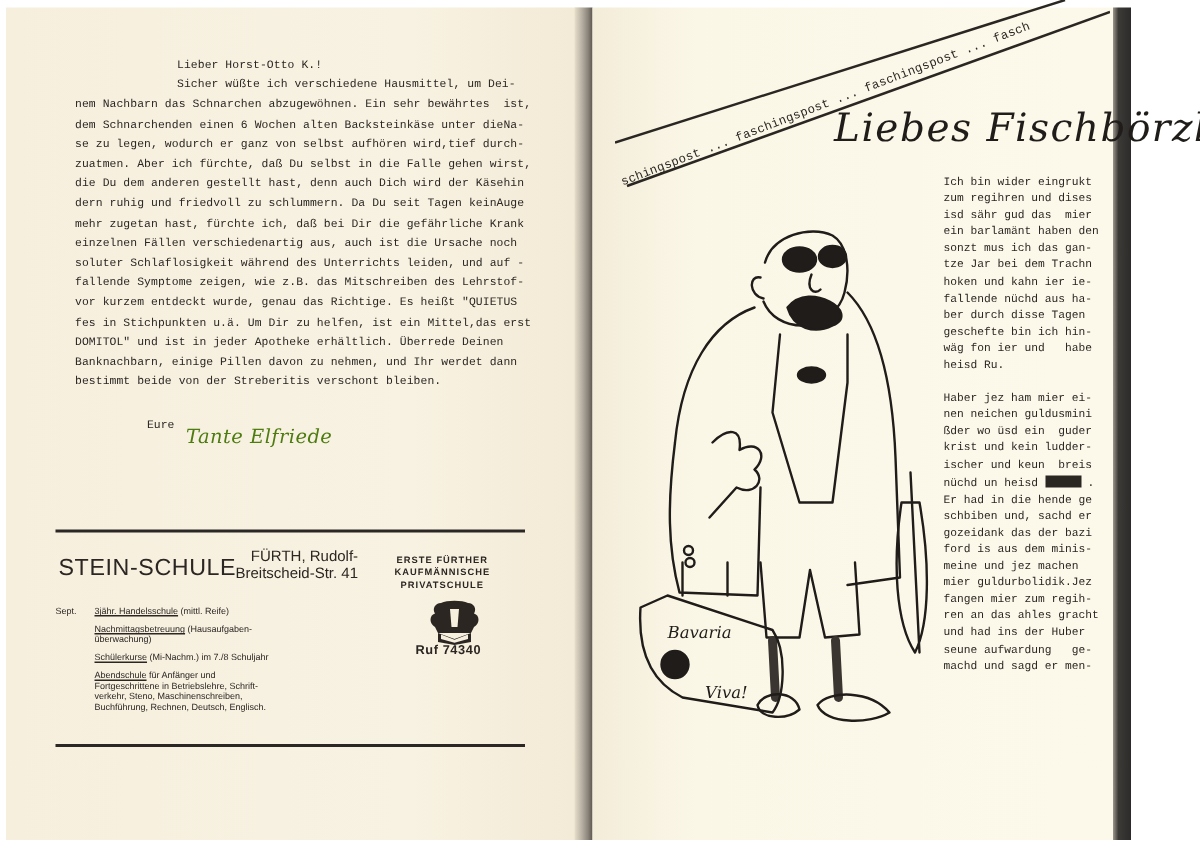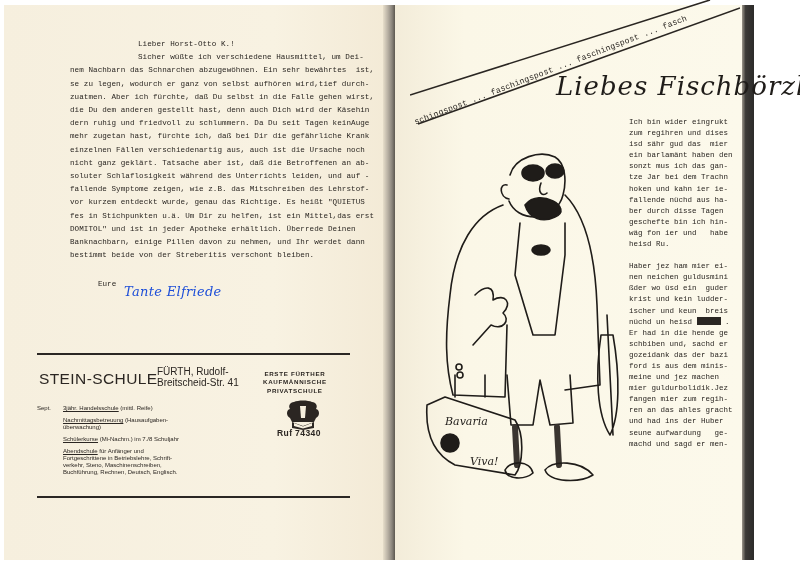--- a/index.html
+++ b/index.html
@@ -20,35 +20,35 @@
   .page-right {
     position: absolute; left: 395px; top: 0; width: 347px; height: 555px;
     background: linear-gradient(90deg, #f3ecd9 0%, #fbf7e7 20%, #fcf9eb 100%);
   }
   .edge-right {
     position: absolute; left: 742px; top: 0; width: 12px; height: 555px;
     background: linear-gradient(90deg, #9d978c 0%, #3c3a37 30%, #2c2b29 100%);
   }
 
   
-  .letter { position: absolute; left: 50px; top: 38px; width: 340px; font-size: 7.6px; line-height: 13.2px; letter-spacing: 0.05px; margin-left: 20px; }
+  .letter { position: absolute; left: 50px; top: 38px; width: 340px; font-size: 7.6px; line-height: 13.2px; letter-spacing: 0.05px; }
   .letter .greeting { padding-left: 68px; }
   .letter .line { white-space: pre; }
   .letter .indent { padding-left: 68px; }
   .closing { position: absolute; left: 98px; top: 280px; font-size: 7.6px; }
   .signature {
     position: absolute; left: 124px; top: 284px; font-family: "DejaVu Serif", serif;
-    font-style: italic; font-size: 13px; color: #1d4ed8; letter-spacing: 0.3px;
+    font-style: italic; font-size: 13px; color: #4d7c0f; letter-spacing: 0.3px;
   }
 
   
   .rule { position: absolute; left: 37px; width: 313px; height: 2px; background: #2b2724; }
   .ad { position: absolute; left: 37px; top: 362px; width: 320px; font-family: "Liberation Sans", "DejaVu Sans", sans-serif; color: #2b2622; }
   .ad-name { position: absolute; left: 2px; top: 8px; font-size: 15.5px; letter-spacing: 0.4px; white-space: nowrap; }
-  .ad-address { position: absolute; left: 120px; top: 4px; font-size: 10px; line-height: 11px; white-space: nowrap; }
+  .ad-address { position: absolute; left: 120px; top: 4px; font-size: 10px; line-height: 11px; white-space: nowrap; text-align: right; }
   .ad-tag { position: absolute; left: 226px; top: 8px; font-size: 6.2px; line-height: 8.4px; text-align: center; font-weight: bold; letter-spacing: 0.7px; white-space: nowrap; }
   .ad-list { position: absolute; left: 0; top: 43px; font-size: 6px; line-height: 7px; }
   .ad-item { position: relative; margin-bottom: 5px; }
   .ad-item .lab { position: absolute; left: 0; top: 0; width: 24px; }
   .ad-item .txt { margin-left: 26px; }
   .ad-item u { text-decoration: underline; }
   .ad-phone { position: absolute; left: 240px; top: 66px; font-size: 8.5px; font-weight: bold; letter-spacing: 0.4px; }
   .ad-logo { position: absolute; left: 247px; top: 38px; width: 38px; height: 30px; }
 
   
@@ -75,27 +75,27 @@
   <div class="page-left"></div>
   <div class="gutter-left"></div>
   <div class="page-right"></div>
   <div class="edge-right"></div>
 </div>
 
 <div class="letter">
   <div class="line greeting">Lieber Horst-Otto K.!</div>
   <div class="line indent">Sicher wüßte ich verschiedene Hausmittel, um Dei-</div>
   <div class="line">nem Nachbarn das Schnarchen abzugewöhnen. Ein sehr bewährtes  ist,</div>
+  <div class="line">dem Schnarchenden einen 6 Wochen alten Backsteinkäse unter dieNa-</div>
   <div class="line">se zu legen, wodurch er ganz von selbst aufhören wird,tief durch-</div>
   <div class="line">zuatmen. Aber ich fürchte, daß Du selbst in die Falle gehen wirst,</div>
   <div class="line">die Du dem anderen gestellt hast, denn auch Dich wird der Käsehin</div>
   <div class="line">dern ruhig und friedvoll zu schlummern. Da Du seit Tagen keinAuge</div>
   <div class="line">mehr zugetan hast, fürchte ich, daß bei Dir die gefährliche Krank</div>
   <div class="line">einzelnen Fällen verschiedenartig aus, auch ist die Ursache noch</div>
-  <div class="line">nicht ganz geklärt. Tatsache aber ist, daß die Betroffenen an ab-</div>
   <div class="line">soluter Schlaflosigkeit während des Unterrichts leiden, und auf -</div>
   <div class="line">fallende Symptome zeigen, wie z.B. das Mitschreiben des Lehrstof-</div>
   <div class="line">vor kurzem entdeckt wurde, genau das Richtige. Es heißt "QUIETUS</div>
   <div class="line">fes in Stichpunkten u.ä. Um Dir zu helfen, ist ein Mittel,das erst</div>
   <div class="line">DOMITOL" und ist in jeder Apotheke erhältlich. Überrede Deinen</div>
   <div class="line">Banknachbarn, einige Pillen davon zu nehmen, und Ihr werdet dann</div>
   <div class="line">bestimmt beide von der Streberitis verschont bleiben.</div>
 </div>
 <div class="closing">Eure</div>
 <div class="signature">Tante Elfriede</div>

